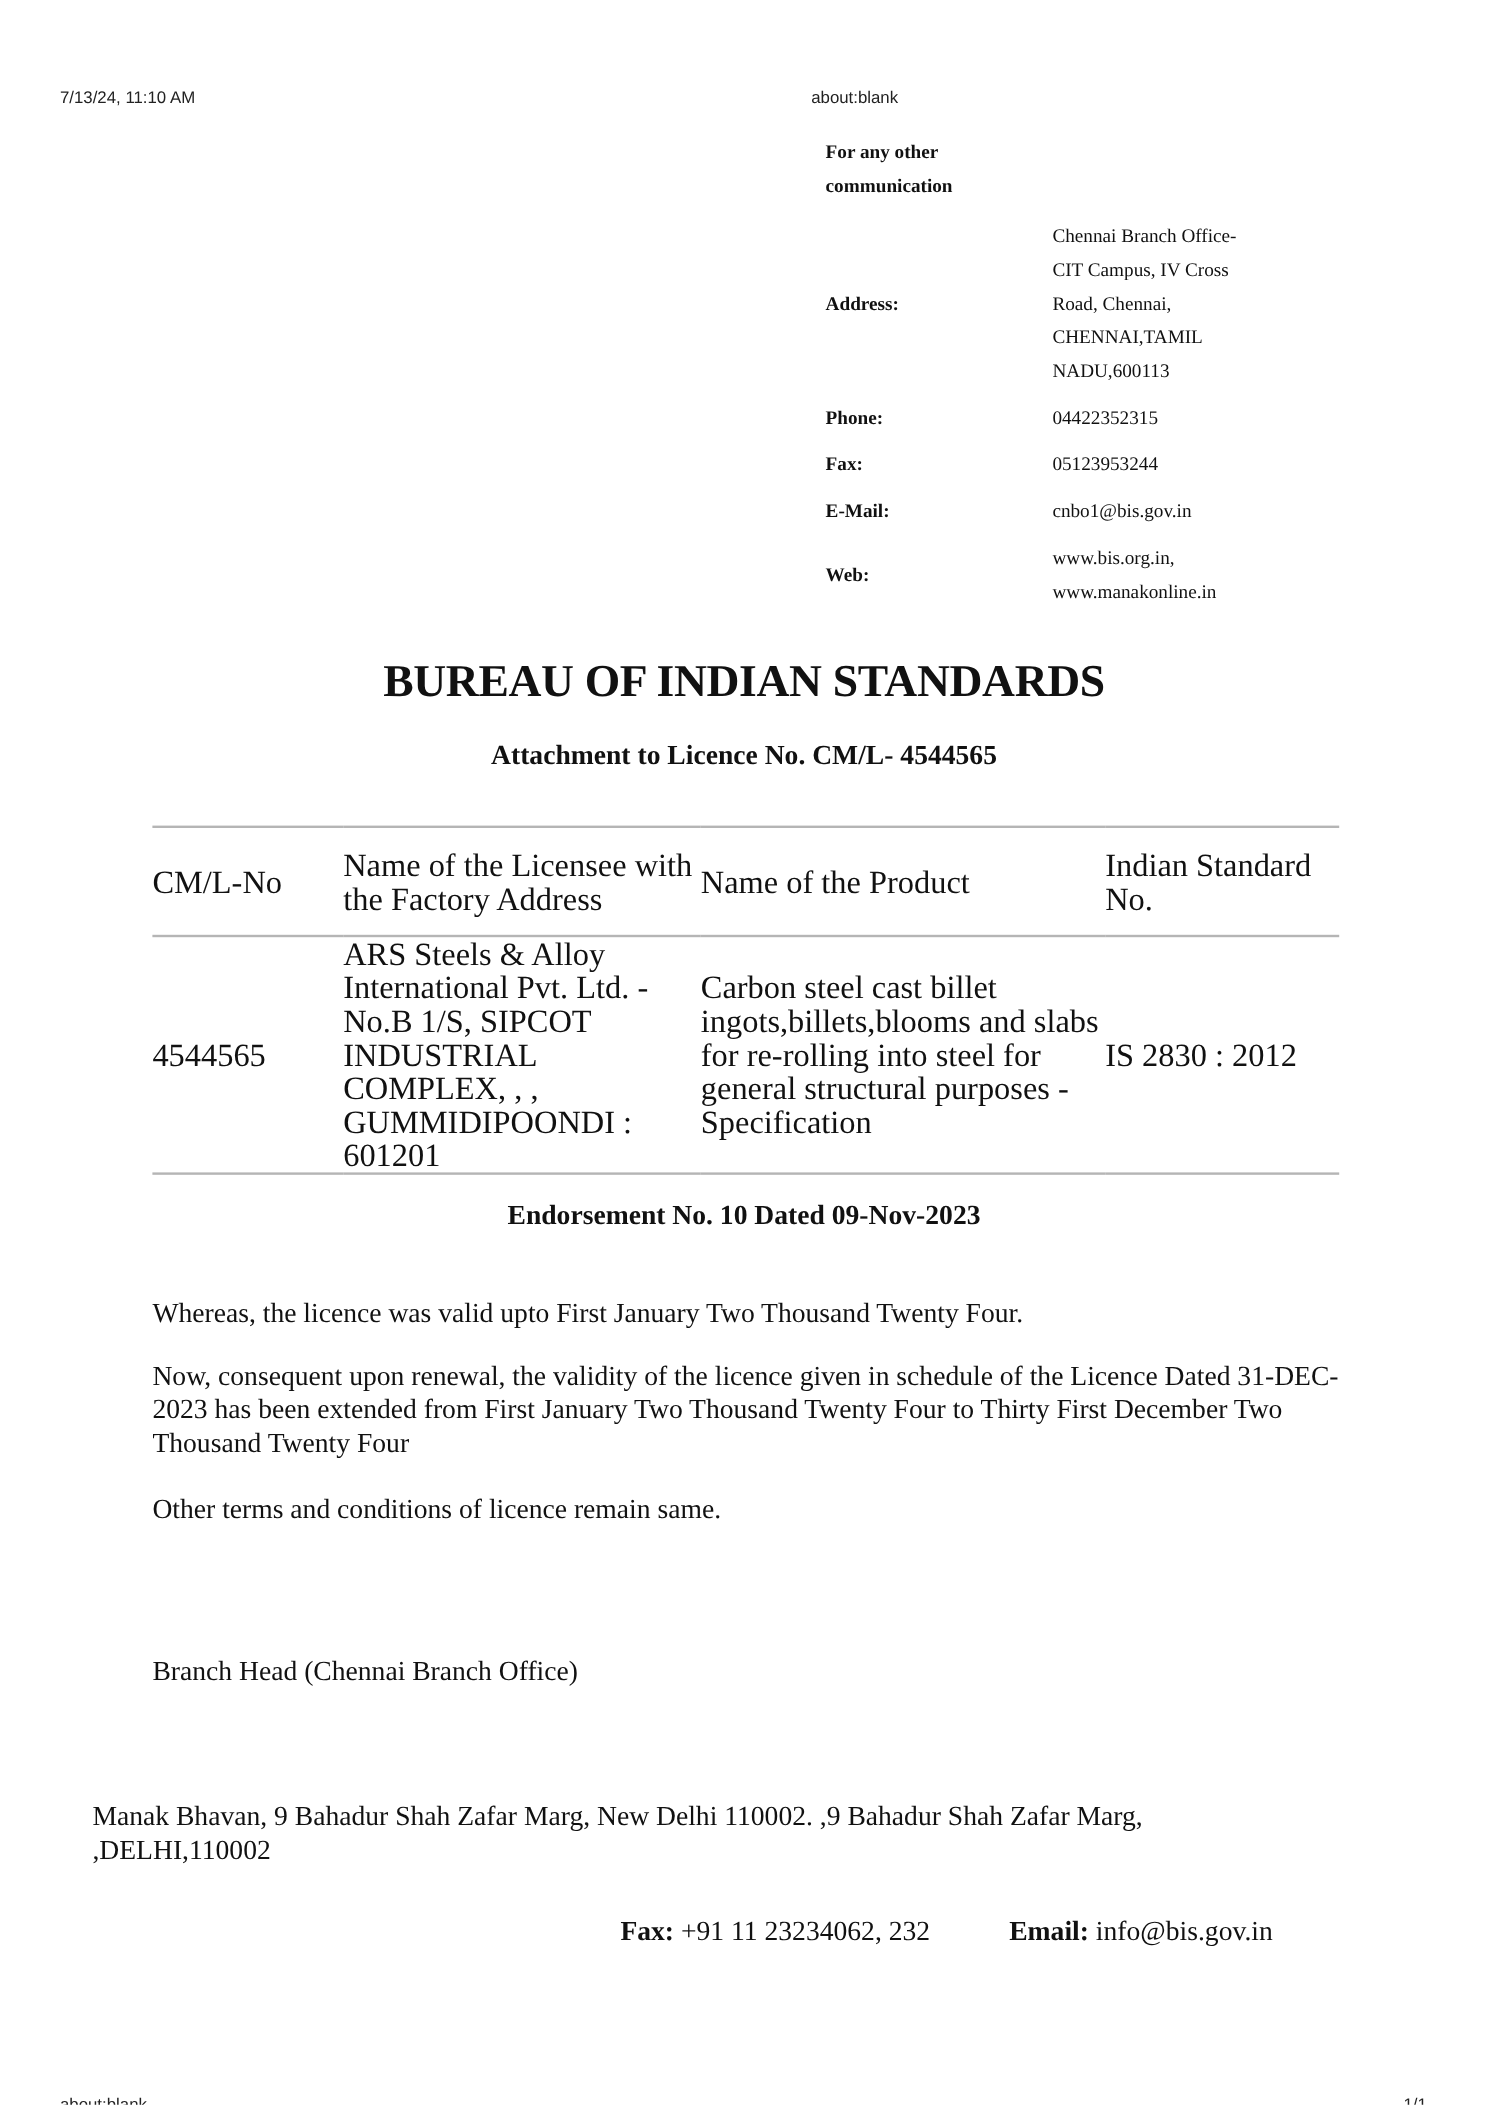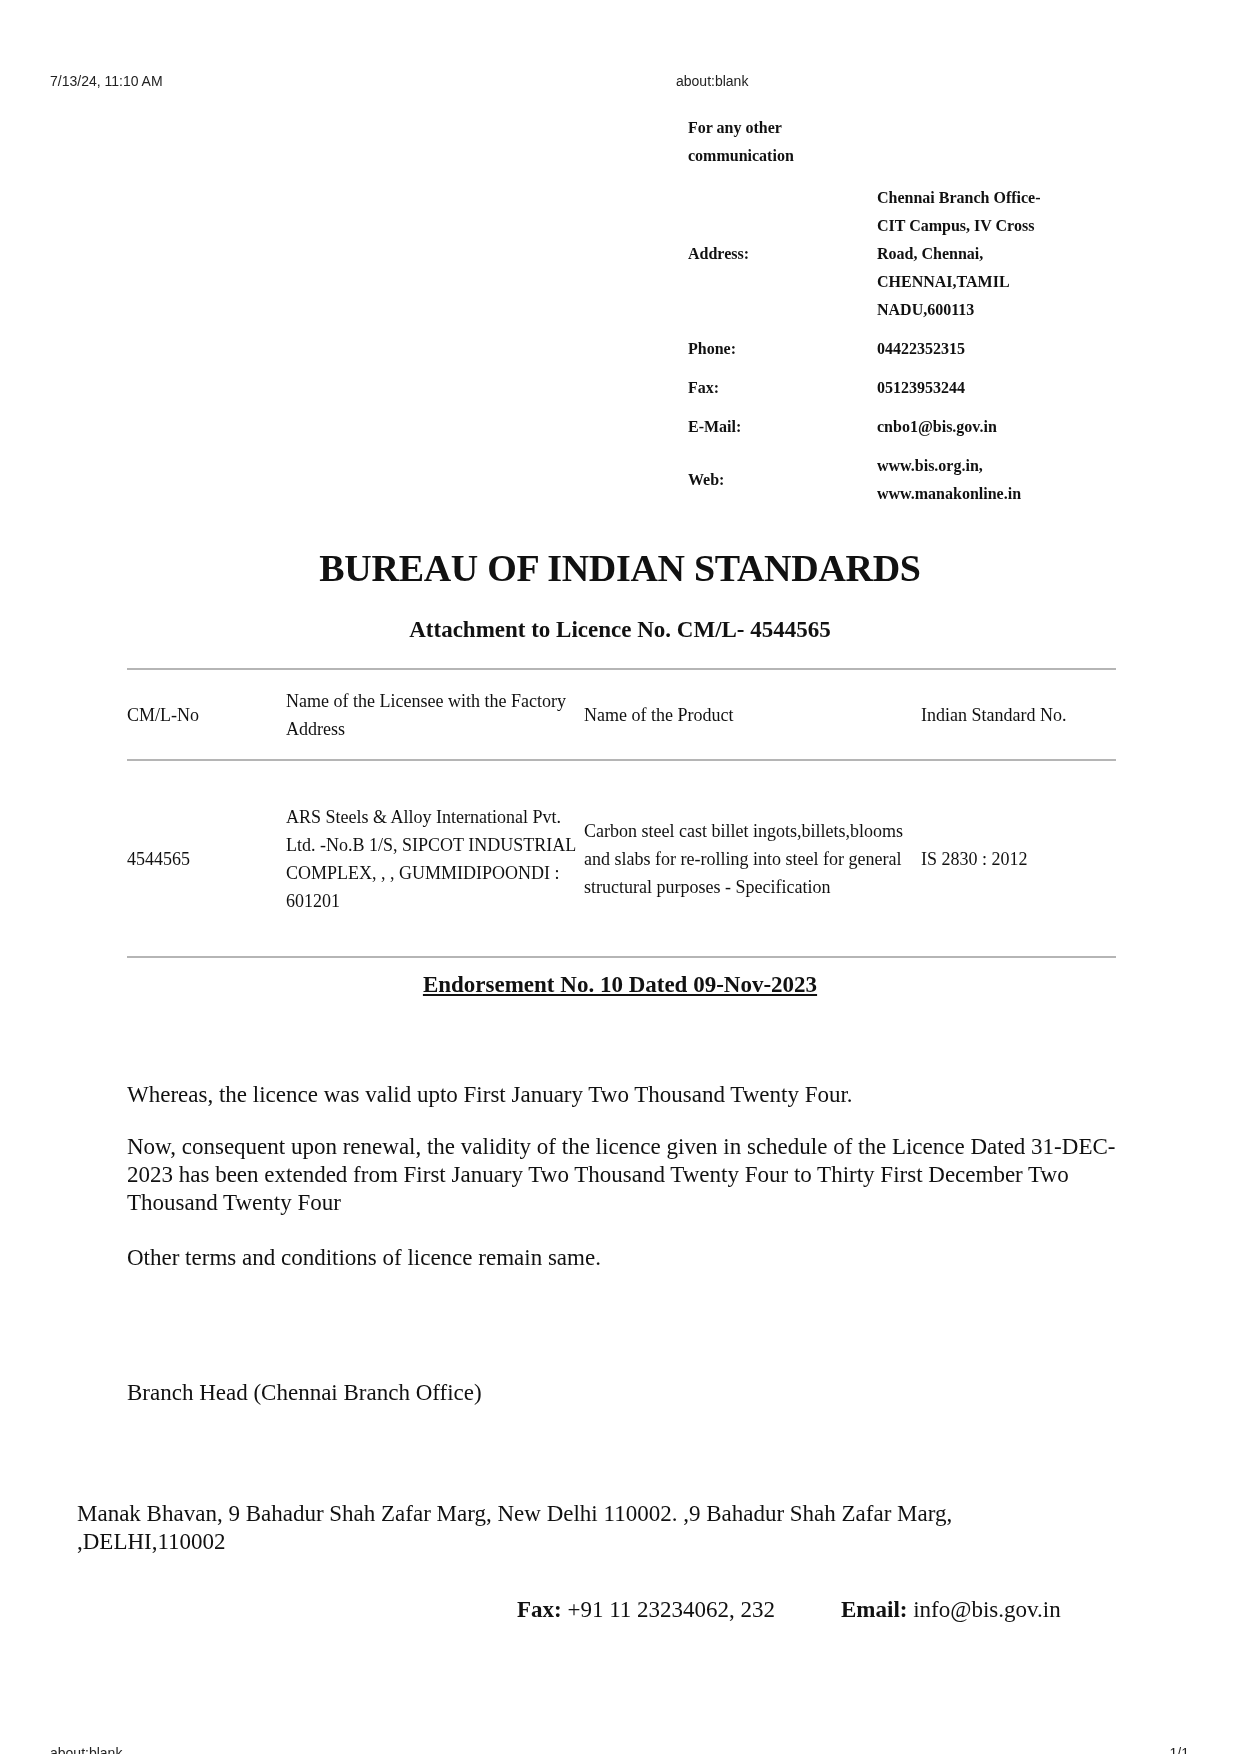--- a/index.html
+++ b/index.html
@@ -20,51 +20,51 @@
     .pf-right { position: absolute; right: 51px; }
 
     
     .contact-block {
       position: absolute; left: 688px; top: 114px; width: 440px;
       font-size: 16px; line-height: 28px;
     }
     .contact-heading { font-weight: bold; width: 200px; margin-bottom: 14px; }
     .contact-row { display: flex; align-items: center; margin-bottom: 11px; }
     .contact-label { width: 189px; font-weight: bold; flex: none; }
-    .contact-value { width: 250px; font-weight: bold; }
+    .contact-value { width: 250px; }
     .contact-row.address .contact-value { white-space: pre-line; }
 
     
     .main-title {
       position: absolute; left: 0; width: 1240px; top: 546px; text-align: center;
       font-size: 38px; font-weight: bold; letter-spacing: -0.3px;
     }
     .sub-title {
       position: absolute; left: 0; width: 1240px; top: 617px; text-align: center;
       font-size: 23px; font-weight: bold;
     }
 
     
     .licence-table {
-      position: absolute; left: 127px; top: 668px; width: 989px;
-      border-collapse: collapse; font-size: 18px; line-height: 28px;
+      position: absolute; left: 127px; top: 688px; width: 989px;
+      border-collapse: collapse; font-size: 27px; line-height: 28px;
     }
     .licence-table th, .licence-table td {
       text-align: left; vertical-align: middle; font-weight: normal; padding: 0;
     }
     .licence-table thead tr { height: 91px; border-top: 2px solid #b5b5b5; border-bottom: 2px solid #b5b5b5; }
     .licence-table tbody tr { height: 197px; border-bottom: 2px solid #b5b5b5; }
     .col-1 { width: 159px; }
     .col-2 { width: 298px; }
     .col-3 { width: 337px; }
     .col-4 { width: 195px; }
 
     .endorsement {
-      position: absolute; left: 0; width: 1240px; top: 972px; text-align: center;
-      font-size: 23px; font-weight: bold; text-decoration: underline;
+      position: absolute; left: 0; width: 1240px; top: 1000px; text-align: center;
+      font-size: 23px; font-weight: bold;
     }
     .body-text {
       position: absolute; left: 127px; width: 990px; font-size: 23px; line-height: 28px;
     }
     .para-1 { top: 1081px; }
     .para-2 { top: 1133px; }
     .para-3 { top: 1244px; }
     .signature { top: 1379px; }
 
     .footer-address {

